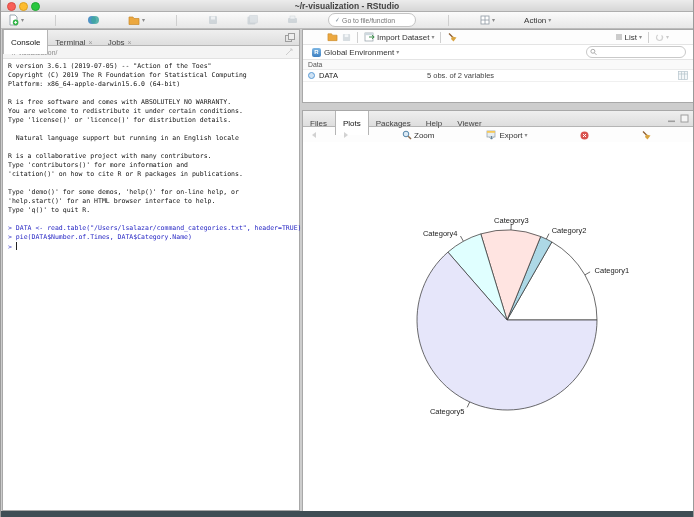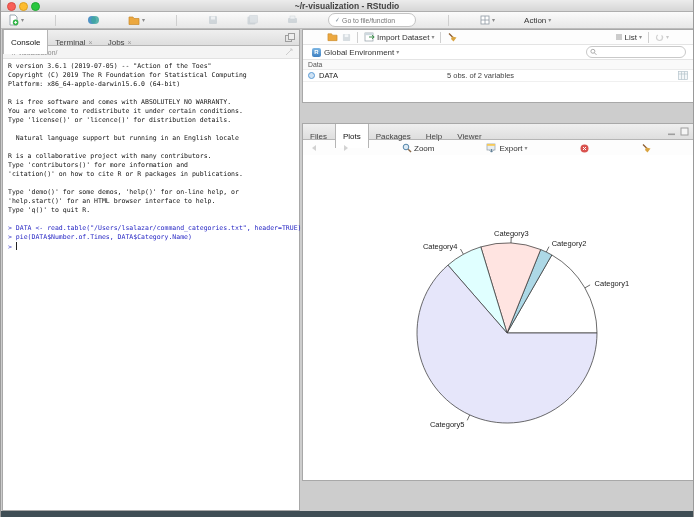--- a/index.html
+++ b/index.html
@@ -27,21 +27,21 @@
   .goto-box input{border:none;outline:none;width:100%;font-size:6.8px;color:#666;
                   font-family:"Liberation Sans",sans-serif;background:transparent;padding:0;}
   .spacer{flex:1;}
   .proj-btn{display:inline-flex;align-items:center;font-size:8px;color:#333;margin-top:33px;}
   .rcube{display:inline-block;width:10px;height:10px;border-radius:2px;background:linear-gradient(#7db6e3,#3d7fc1);
          color:#fff;font-size:7px;font-weight:bold;text-align:center;line-height:10px;margin-right:3px;}
   
   .panel{position:absolute;background:#fff;border:1px solid #a8a8a8;box-sizing:border-box;}
   #console-panel{left:1px;top:29px;width:298px;height:482px;}
   #env-panel{left:301px;top:29px;width:392px;height:74px;}
-  #plots-panel{left:301px;top:123px;width:392px;height:358px;}
+  #plots-panel{left:301px;top:110px;width:392px;height:406px;}
   .tabbar{position:relative;height:15px;background:linear-gradient(#efefef,#dedede);
           border-bottom:1px solid #b5b5b5;display:flex;align-items:stretch;font-size:8px;color:#444;}
   .tab{display:inline-flex;align-items:center;padding:12px 7px;border-right:1px solid transparent;cursor:default;}
   .tab.active{background:#fff;border-left:1px solid #b5b5b5;border-right:1px solid #b5b5b5;
               margin-bottom:-1px;color:#111;}
   .tab .closex{margin-left:3px;color:#9a9a9a;font-size:7px;}
   .panelbtns{position:absolute;right:4px;top:3px;display:flex;gap:4px;align-items:center;}
   
   .wd-bar{height:12px;background:#f4f4f4;border-bottom:1px solid #e2e2e2;display:flex;
           align-items:center;padding:0 5px;font-size:6.8px;color:#8a8a8a;justify-content:space-between;}
@@ -57,21 +57,21 @@
   .search-box{display:inline-flex;align-items:center;background:#fff;border:1px solid #c9c9c9;
               border-radius:7px;height:10px;width:92px;padding:0 3px;}
   .search-box input{border:none;outline:none;width:100%;font-size:6.5px;background:transparent;padding:0;}
   .sec-header{height:9px;background:#fafafa;border-bottom:1px solid #ececec;font-size:6.8px;
               color:#555;padding:0 5px;display:flex;align-items:center;}
   .obj-row{height:11px;display:flex;align-items:center;padding:0 5px;font-size:7.5px;color:#333;
            border-bottom:1px solid #f0f0f0;}
   .obj-icon{width:7px;height:7px;border-radius:50%;background:#cfe2f3;border:1.5px solid #5b9bd5;
             box-sizing:border-box;margin-right:4px;}
   .obj-name{width:108px;color:#222;}
-  .obj-sum{flex:1;color:#444;margin-left:20px;}
+  .obj-sum{flex:1;color:#444;}
   
   .plots-toolbar{height:16px;border-bottom:1px solid #e0e0e0;display:flex;align-items:center;
                  padding:0 5px;font-size:8px;color:#333;background:#fdfdfd;gap:20px;}
   .plot-area{position:absolute;left:0;top:31px;right:0;bottom:0;background:#fff;}
   .grayed{opacity:.45;}
   .bottom-strip{position:absolute;left:0;bottom:0;width:100%;height:6px;background:#3f4e55;}
   .icon{display:inline-block;vertical-align:middle;}
   label,span,div{cursor:default;}
 </style>
 </head>

